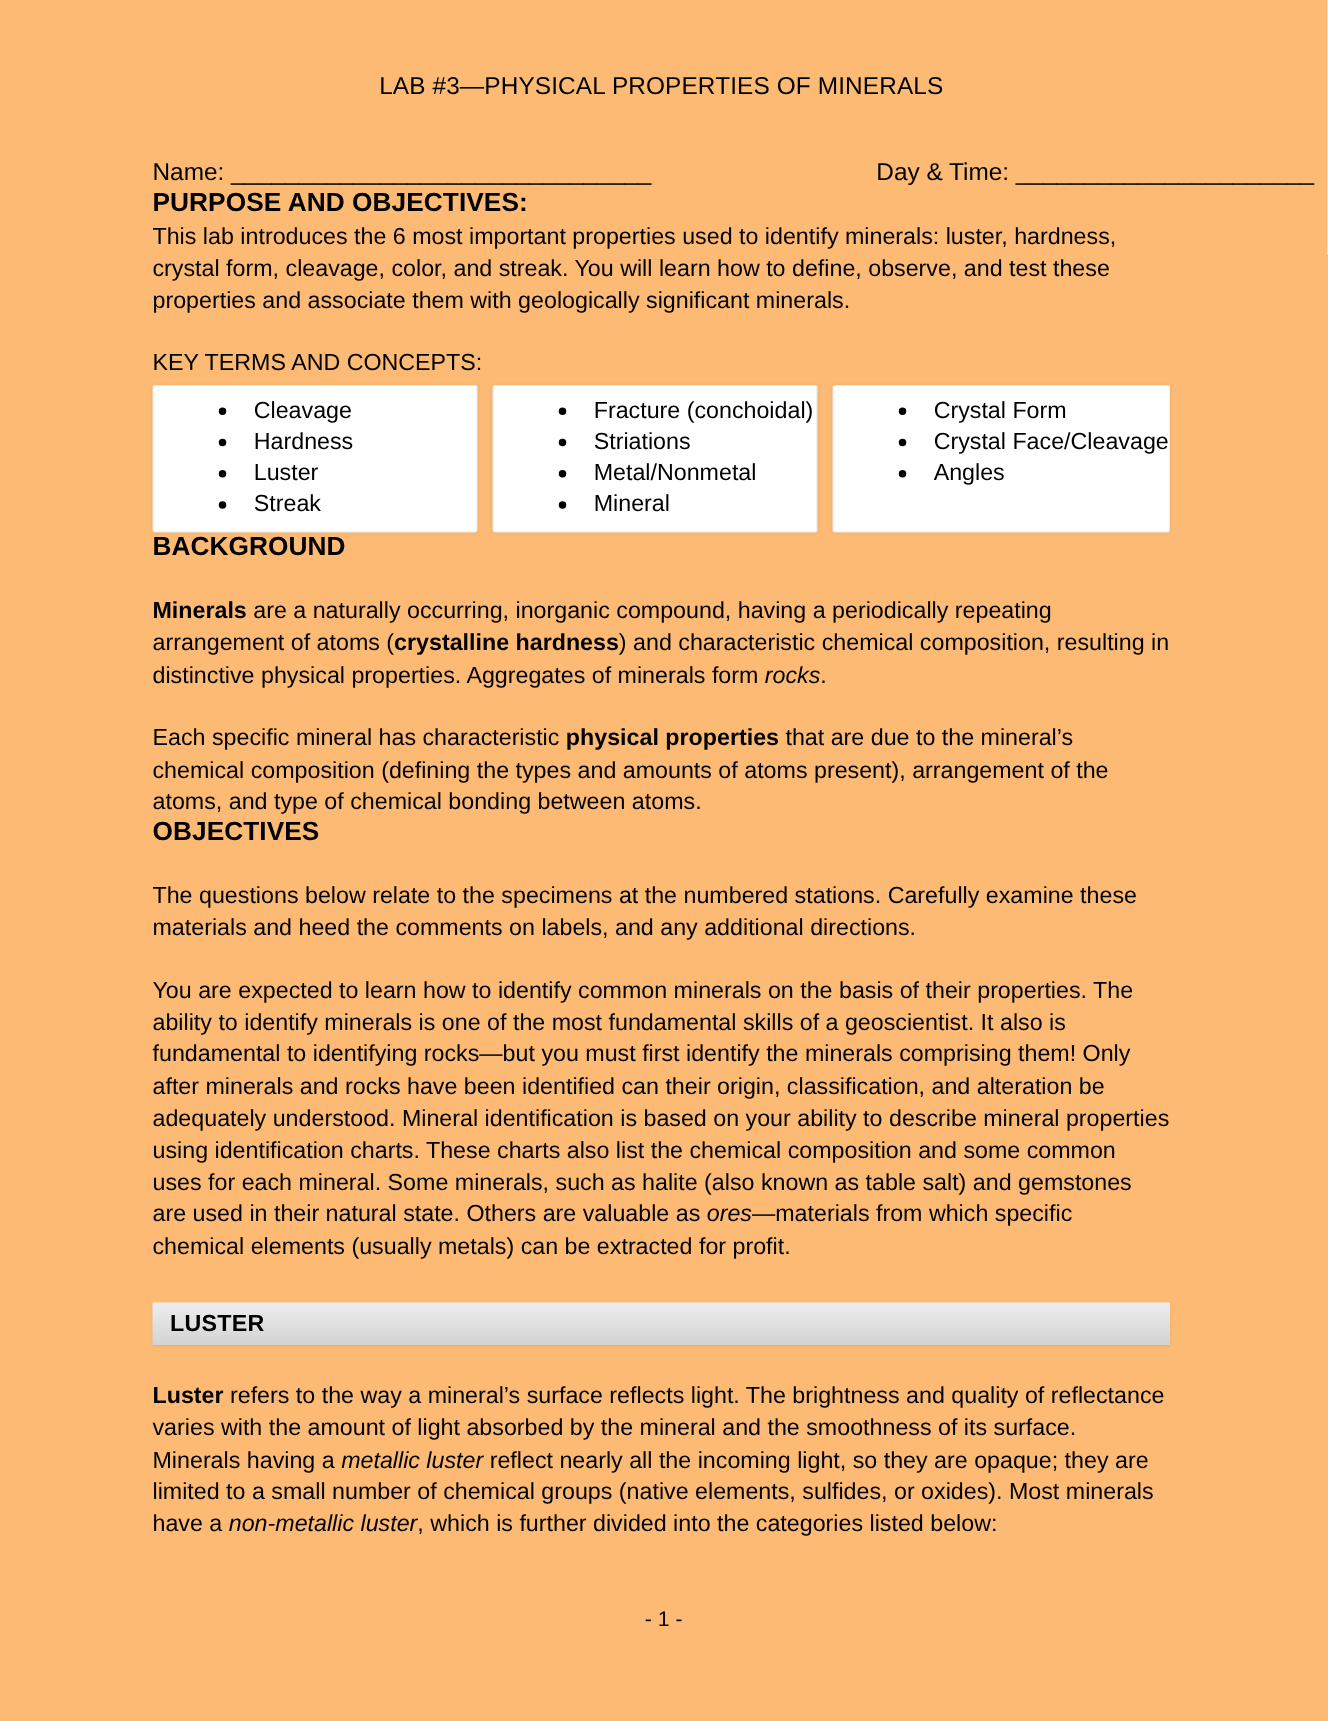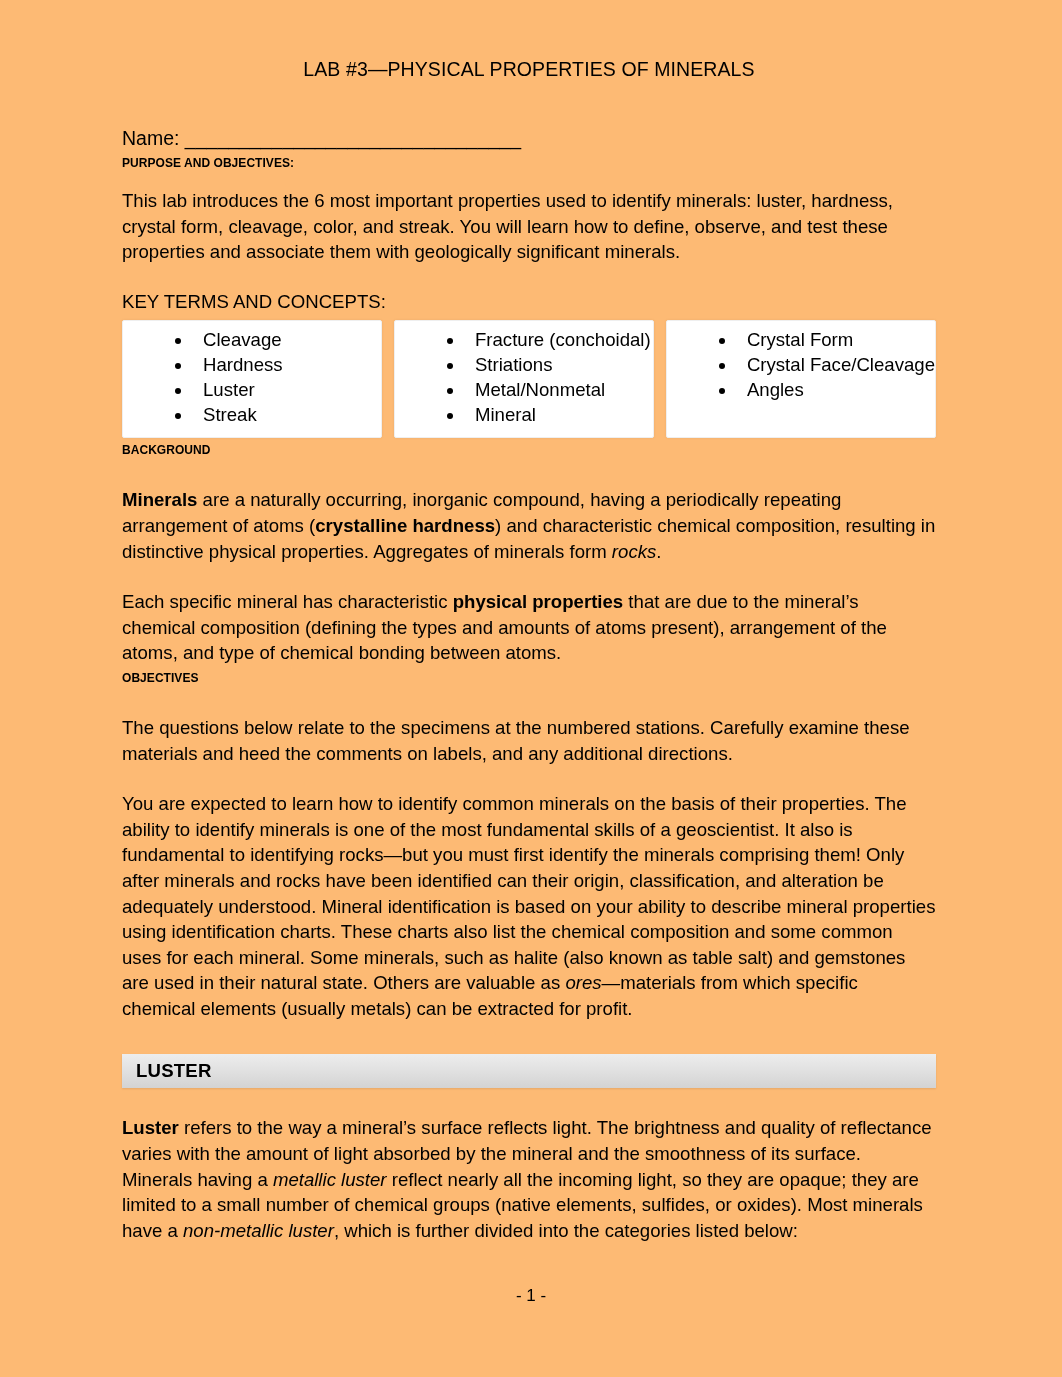--- a/index.html
+++ b/index.html
@@ -49,34 +49,34 @@
     line-height: 26px;
   }
   .name-field { white-space: nowrap; }
   .daytime-field {
     white-space: nowrap;
     margin-left: 180px;
   }
 
   
   h2.section-heading {
-    font-size: 12px;
+    font-size: 21px;
     line-height: 24px;
     font-weight: bold;
     margin: 0;
     letter-spacing: 0.05px;
   }
   .purpose-heading { margin-top: 27px; }
   .para {
     font-size: 18.6px;
     line-height: 25.6px;
     margin: 0;
     text-align: left;
   }
-  .purpose-body { margin-top: 13px; }
+  .purpose-body { margin-top: 1px; }
   .keyterms-heading {
     font-size: 18.6px;
     line-height: 25.6px;
     margin-top: 24px;
   }
 
   
   .keyterms-table {
     margin-top: 6px;
     display: flex;
@@ -168,20 +168,21 @@
 </head>
 <body>
 
 <div class="page">
   <div class="content">
 
     <div class="doc-title">LAB #3—PHYSICAL PROPERTIES OF MINERALS</div>
 
     <div class="name-row">
       <span class="name-field">Name: _______________________________</span>
+      <span class="daytime-field">Day &amp; Time: ______________________</span>
     </div>
 
     <h2 class="section-heading purpose-heading">PURPOSE AND OBJECTIVES:</h2>
     <p class="para purpose-body">This lab introduces the 6 most important properties used to identify minerals: luster, hardness, crystal form, cleavage, color, and streak. You will learn how to define, observe, and test these properties and associate them with geologically significant minerals.</p>
 
     <p class="para keyterms-heading">KEY TERMS AND CONCEPTS:</p>
 
     <div class="keyterms-table">
       <div class="kt-cell">
         <ul class="kt-list">

